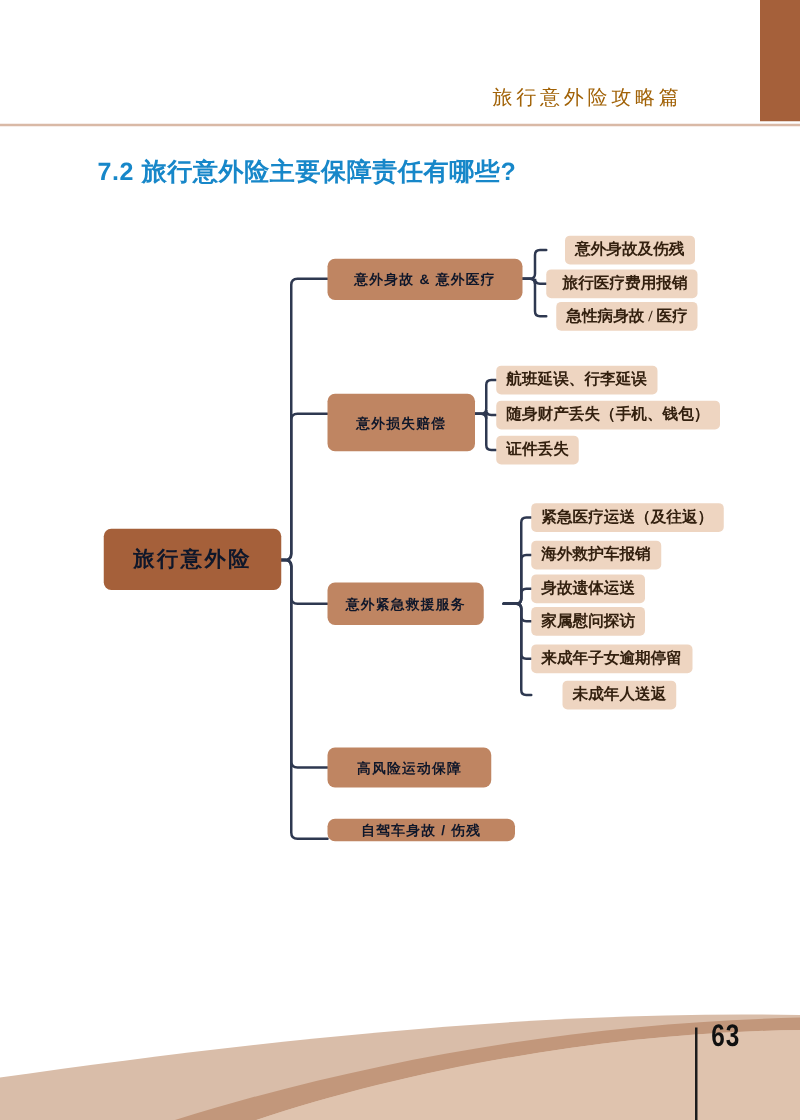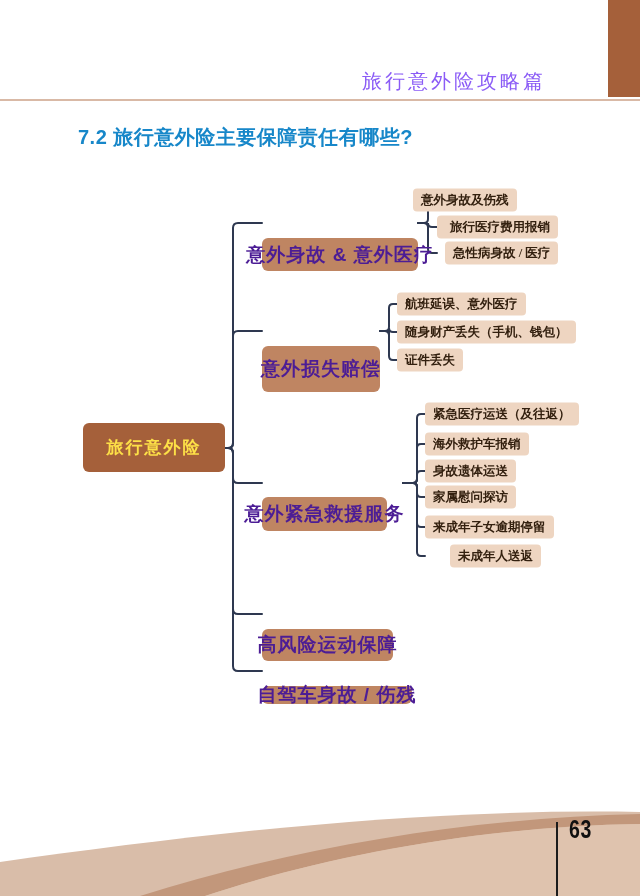--- a/index.html
+++ b/index.html
@@ -4,40 +4,40 @@
 <style>
   html,body{margin:0;padding:0;background:#666;}
   .page{
     position:relative;width:640px;height:896px;background:#ffffff;
     overflow:hidden;margin:0 auto;
     font-family:"Liberation Sans","DejaVu Sans",sans-serif;
   }
   
   .hdr-bar{position:absolute;left:608px;top:0;width:32px;height:97px;background:#a5603a;}
   .hdr-title{
-    position:absolute;right:94px;top:68px;font-size:20px;letter-spacing:3px;
-    color:#8b5cf6;font-weight:500;
+    position:absolute;right:94px;top:68px;font-size:16px;letter-spacing:3px;
+    color:#a16207;font-weight:500;
   }
   .hdr-rule{position:absolute;left:0;top:99px;width:640px;height:2px;background:#d9b9a6;}
   
   .sec-title{
     position:absolute;left:78px;top:124px;font-size:20px;font-weight:bold;color:#1787c9;
     letter-spacing:0.5px;
   }
   
   .node{position:absolute;box-sizing:border-box;text-align:center;}
   .root-node{
-    background:#a5603a;color:#fde047;font-weight:bold;font-size:17px;
+    background:#a5603a;color:#0f172a;font-weight:bold;font-size:17px;
     border-radius:6px;display:flex;align-items:center;justify-content:center;
     letter-spacing:2px;
   }
   .l2-node{
-    background:#bf8562;color:#4c1d95;font-weight:bold;font-size:19px;
+    background:#bf8562;color:#0f172a;font-weight:bold;font-size:11px;
     border-radius:6px;display:flex;align-items:center;justify-content:center;
-    white-space:nowrap;letter-spacing:1px;margin-top:31px;
+    white-space:nowrap;letter-spacing:1px;
   }
   .leaf-node{
     background:#eed5c1;color:#33200f;font-weight:bold;font-size:12.5px;
     font-family:"Liberation Serif","DejaVu Serif",serif;
     border-radius:4px;padding:3px 8px;white-space:nowrap;
     transform:translateY(-50%);
   }
   .connectors{position:absolute;left:0;top:0;width:640px;height:896px;pointer-events:none;}
   
   .footer-svg{position:absolute;left:0;top:784px;width:640px;height:112px;}
@@ -79,25 +79,25 @@
     </svg>
 
   <div class="node root-node" style="left:83px;top:423px;width:142px;height:49px;">旅行意外险</div>
 
   <div class="node l2-node" style="left:262px;top:207px;width:156px;height:33px;">意外身故 &amp; 意外医疗</div>
   <div class="node l2-node" style="left:262px;top:315px;width:118px;height:46px;">意外损失赔偿</div>
   <div class="node l2-node" style="left:262px;top:466px;width:125px;height:34px;">意外紧急救援服务</div>
   <div class="node l2-node" style="left:262px;top:598px;width:131px;height:32px;">高风险运动保障</div>
   <div class="node l2-node" style="left:262px;top:655px;width:150px;height:18px;">自驾车身故 / 伤残</div>
 
-  <div class="node leaf-node" style="left:413px;top:200px;">意外身故及伤残</div>
+  <div class="node leaf-node" style="left:452px;top:200px;">意外身故及伤残</div>
   <div class="node leaf-node" style="left:437px;top:227px;padding-left:13px;">旅行医疗费用报销</div>
   <div class="node leaf-node" style="left:445px;top:253px;">急性病身故 / 医疗</div>
 
-  <div class="node leaf-node" style="left:397px;top:304px;">航班延误、意外医疗</div>
+  <div class="node leaf-node" style="left:397px;top:304px;">航班延误、行李延误</div>
   <div class="node leaf-node" style="left:397px;top:332px;">随身财产丢失（手机、钱包）</div>
   <div class="node leaf-node" style="left:397px;top:360px;">证件丢失</div>
 
   <div class="node leaf-node" style="left:425px;top:414px;">紧急医疗运送（及往返）</div>
   <div class="node leaf-node" style="left:425px;top:444px;">海外救护车报销</div>
   <div class="node leaf-node" style="left:425px;top:471px;">身故遗体运送</div>
   <div class="node leaf-node" style="left:425px;top:497px;">家属慰问探访</div>
   <div class="node leaf-node" style="left:425px;top:527px;">来成年子女逾期停留</div>
   <div class="node leaf-node" style="left:450px;top:556px;">未成年人送返</div>
 

